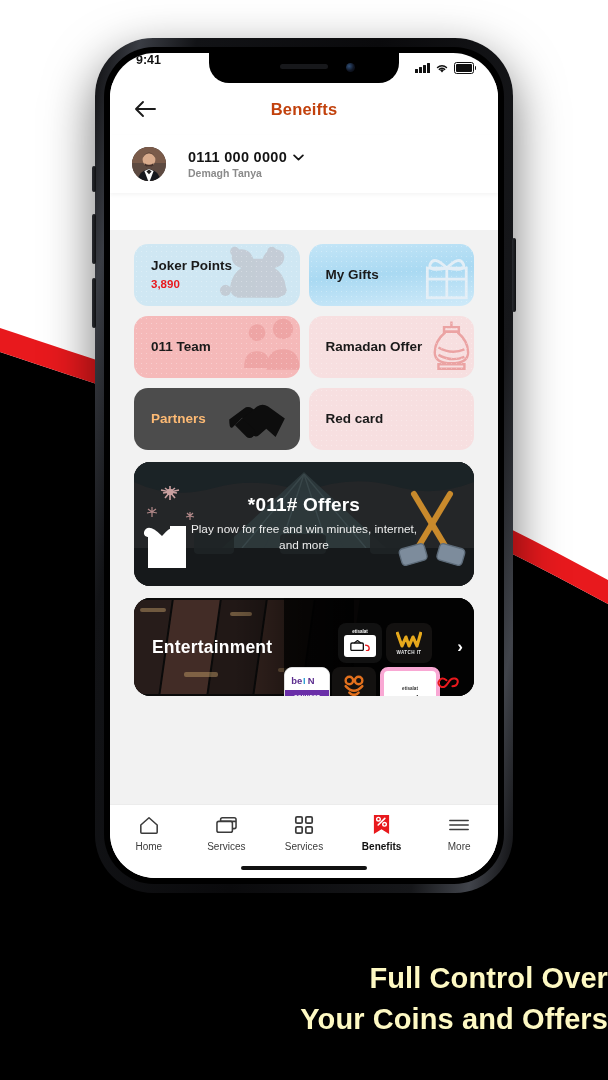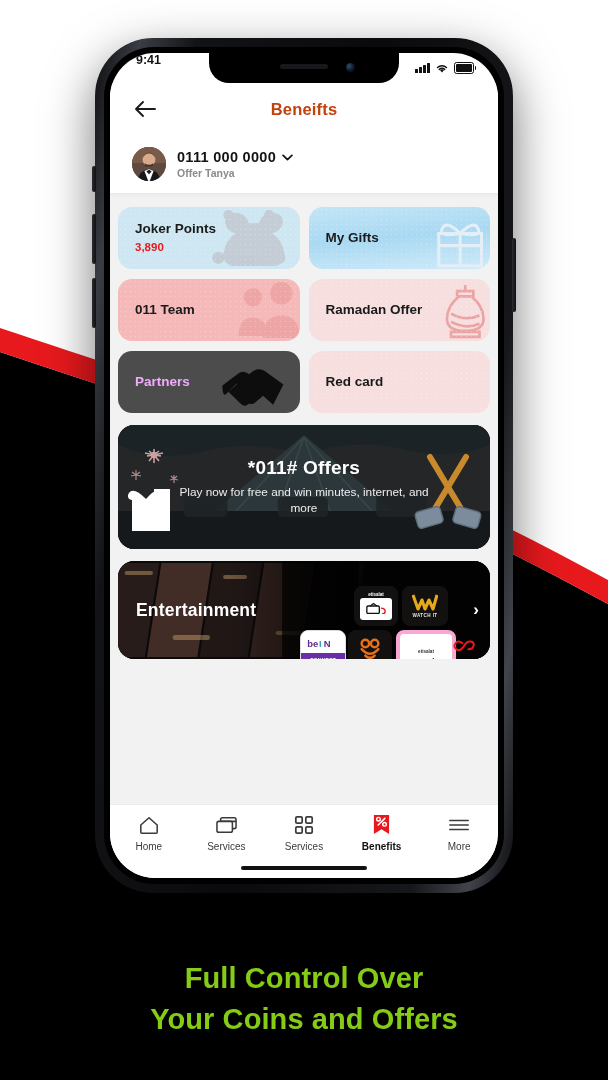--- a/index.html
+++ b/index.html
@@ -58,49 +58,49 @@
   #batt{width:18px;height:9.5px;border:1.4px solid #111;border-radius:2.6px;position:relative;}
   #batt::after{content:"";position:absolute;left:1px;top:1px;bottom:1px;right:1px;background:#111;border-radius:1px;}
   #batt::before{content:"";position:absolute;right:-3.4px;top:2.6px;width:1.6px;height:4px;background:#111;border-radius:0 1px 1px 0;}
 
   
   #apphead{flex:0 0 52px;display:flex;align-items:center;position:relative;background:#fff;}
   #back-btn{position:absolute;left:20px;width:30px;height:30px;display:flex;align-items:center;justify-content:center;cursor:pointer;}
   #page-title{width:100%;text-align:center;font-size:16.5px;font-weight:bold;color:#c2410c;letter-spacing:.2px;}
 
   
-  #profile{flex:0 0 58px;background:#fff;display:flex;align-items:center;gap:11px;padding:0 22px;
+  #profile{flex:0 0 58px;background:#fff;display:flex;align-items:center;gap:22px;padding:0 22px;
     box-shadow:0 2px 4px rgba(0,0,0,.045);z-index:3;}
   #avatar{width:34px;height:34px;border-radius:50%;overflow:hidden;flex:0 0 34px;
     background:#6b5a52;position:relative;}
   #avatar svg{display:block;}
   #profile-text{display:flex;flex-direction:column;gap:2px;}
   #msisdn-row{display:flex;align-items:center;gap:6px;}
   #msisdn{font-size:14.5px;font-weight:bold;color:#141414;letter-spacing:.3px;}
   #profile-name{font-size:10.5px;font-weight:bold;color:#8a8a8a;}
 
   
-  #scroll{flex:1 1 auto;background:#f2f2f2;padding:14px 8px 0;overflow:hidden;}
+  #scroll{flex:1 1 auto;background:#f2f2f2;padding:14px 24px 0;overflow:hidden;margin-top:37px;}
 
   
   #tiles{display:grid;grid-template-columns:1fr 1fr;gap:10px 9px;}
   .tile{height:62px;border-radius:14px;position:relative;overflow:hidden;display:flex;
     align-items:center;cursor:pointer;}
   .tile .tlabel{position:relative;z-index:3;padding-left:17px;font-size:13.5px;font-weight:bold;color:#1a1a1a;line-height:1.25;}
   .tile .tval{font-size:11.5px;font-weight:bold;color:#e8191d;margin-top:2px;}
   .tile .art{position:absolute;right:0;bottom:0;top:0;width:56%;z-index:1;pointer-events:none;}
   .dots{position:absolute;inset:0;z-index:2;opacity:.35;
     background-image:radial-gradient(rgba(255,255,255,.85) .9px, transparent 1px);
     background-size:5px 5px;pointer-events:none;}
   .t-blue{background:#cfe7f3;}
   .t-blue2{background:linear-gradient(175deg,#c3e5f7 0%,#a9d9f2 48%,#cfeaf9 100%);}
   .t-pink{background:#f5b9b9;}
   .t-pink2{background:#f7dfe0;}
   .t-dark{background:#4c4c4c;}
-  .t-dark .tlabel{color:#f0abfc;}
+  .t-dark .tlabel{color:#fdba74;}
 
   
   #offers{margin-top:12px;height:124px;border-radius:16px;overflow:hidden;position:relative;
     background:#26282a;cursor:pointer;}
   #offers .ocontent{position:absolute;inset:0;z-index:5;display:flex;flex-direction:column;
     align-items:center;justify-content:center;text-align:center;padding:0 52px;}
   #offers-title{font-size:19px;font-weight:bold;color:#fff;letter-spacing:.2px;}
   #offers-sub{font-size:11.8px;color:#ededed;line-height:1.35;margin-top:6px;}
 
   
@@ -118,21 +118,21 @@
   #bottomnav{flex:0 0 64px;background:#fff;display:flex;align-items:flex-start;
     padding-top:9px;border-top:1px solid #ececec;}
   .nav{flex:1;display:flex;flex-direction:column;align-items:center;gap:6px;cursor:pointer;}
   .nav .nlabel{font-size:10px;color:#3b3b3b;}
   .nav.active .nlabel{font-weight:bold;color:#111;}
   .nicon{height:21px;display:flex;align-items:center;justify-content:center;}
   #home-indicator{position:absolute;left:50%;transform:translateX(-50%);bottom:8px;
     width:126px;height:4.5px;background:#111;border-radius:3px;z-index:10;}
 
   
-  #caption{position:absolute;left:0;right:0;bottom:40px;text-align:center;color:#84cc16;z-index:20;}
+  #caption{position:absolute;left:0;right:0;bottom:40px;text-align:right;color:#fef9c3;z-index:20;}
   #caption div{font-size:29px;font-weight:bold;letter-spacing:.1px;line-height:1.42;}
 </style>
 </head>
 <body>
 
 <div id="bg">
   <svg id="swoosh" viewBox="0 0 608 1080" preserveAspectRatio="none">
     <path d="M0,1080 L0,352 C120,392 210,420 330,470 C430,512 520,556 608,604 L608,1080 Z" fill="#000000"></path>
     <path d="M0,352 C120,392 210,420 330,470 C430,512 520,556 608,604 L608,580 C520,532 430,488 330,446 C210,396 120,368 0,328 Z" fill="#e8191d"></path>
   </svg>
@@ -192,21 +192,21 @@
             <path d="M17 22.4 l-2.6 2.2 2.6 2.6 2.6 -2.6z" fill="#1b1b1b"></path>
           </svg>
         </div>
         <div id="profile-text">
           <div id="msisdn-row">
             <span id="msisdn">0111 000 0000</span>
             <svg width="11" height="7" viewBox="0 0 12 8">
               <path d="M1 1.6 L6 6.4 L11 1.6" stroke="#141414" stroke-width="2" fill="none" stroke-linecap="round" stroke-linejoin="round"></path>
             </svg>
           </div>
-          <div id="profile-name">Offer Tanya</div>
+          <div id="profile-name">Demagh Tanya</div>
         </div>
       </div>
 
       <div id="scroll">
 
         <div id="tiles">
 
           <div class="tile t-blue">
             <div class="dots"></div>
             <svg class="art" viewBox="0 0 100 62">

